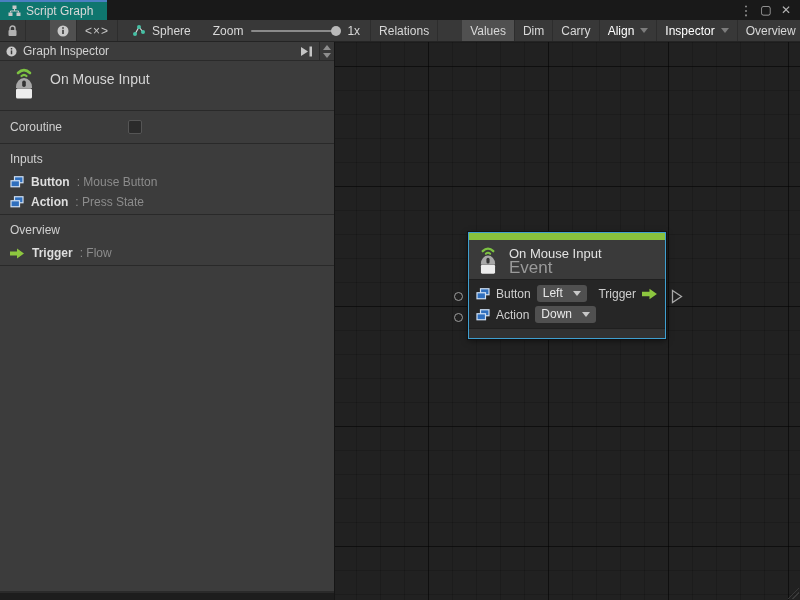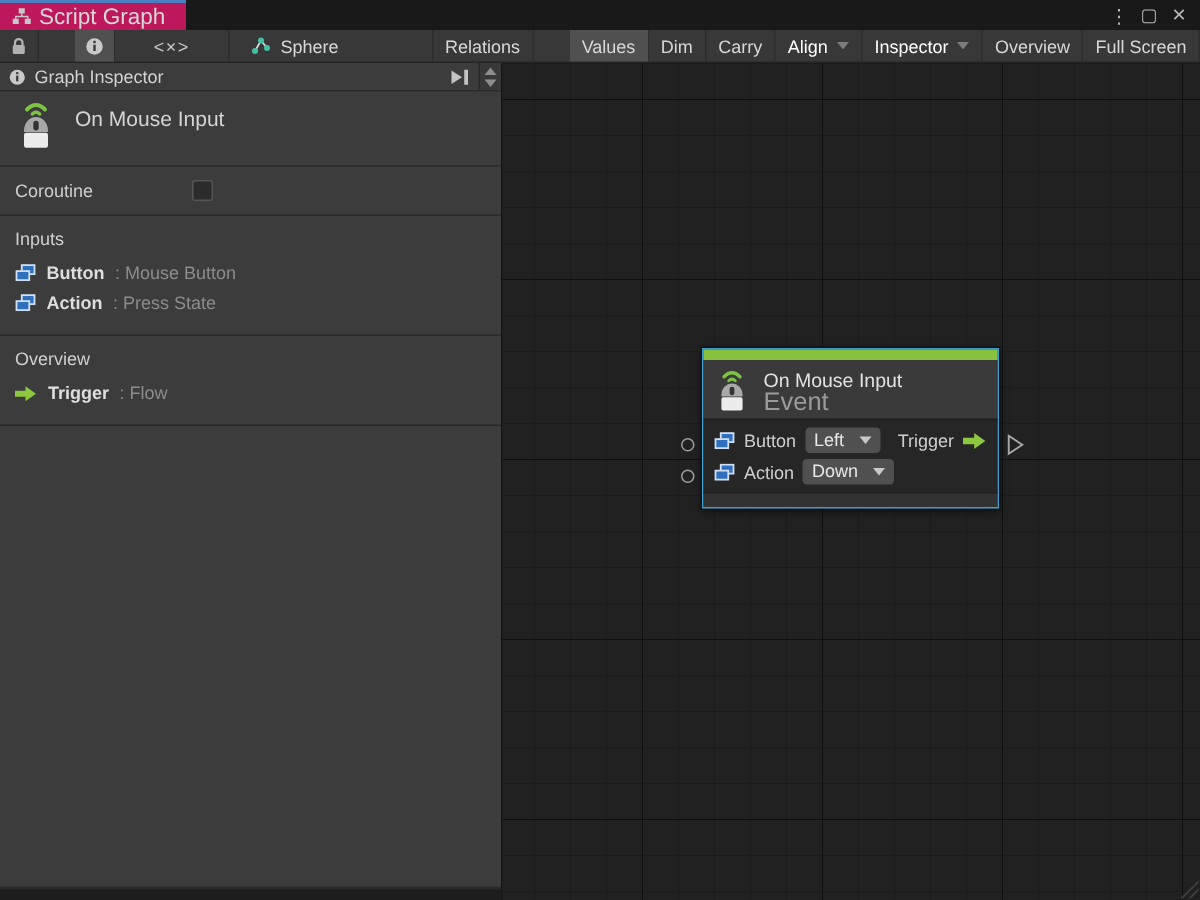--- a/index.html
+++ b/index.html
@@ -3,21 +3,21 @@
 <meta charset="utf-8">
 <style>
   * { margin:0; padding:0; box-sizing:border-box; }
   html,body { width:800px; height:600px; overflow:hidden; }
   body { font-family:"Liberation Sans", sans-serif; background:#191919; color:#d2d2d2; font-size:12px; -webkit-font-smoothing:antialiased; }
 
   .window { width:800px; height:600px; display:flex; flex-direction:column; background:#191919; position:relative; }
 
   
   .tabbar { height:20px; background:#191919; display:flex; align-items:stretch; flex:0 0 auto; }
-  .tab { display:flex; align-items:center; gap:5px; padding:0 14px 0 8px; background:#be185d; border-top:2px solid #4a7fc1; color:#d8d8d8; font-size:15px; }
+  .tab { display:flex; align-items:center; gap:5px; padding:0 14px 0 8px; background:#0f766e; border-top:2px solid #4a7fc1; color:#d8d8d8; font-size:12px; }
   .tab-icon svg { display:block; }
   .tabbar-spacer { flex:1; }
   .winctl { display:flex; align-items:center; gap:4px; padding-right:6px; color:#b4b4b4; }
   .winctl .wbtn { width:16px; height:16px; display:flex; align-items:center; justify-content:center; font-size:12px; cursor:default; }
   .wbtn.kebab { font-size:13px; letter-spacing:0; }
 
   
   .toolbar { height:22px; background:#383838; border-bottom:1px solid #242424; display:flex; align-items:stretch; flex:0 0 auto; font-size:12px; color:#d8d8d8; }
   .tbtn { display:flex; align-items:center; justify-content:center; padding:0 8px; border-right:1px solid #2d2d2d; white-space:nowrap; }
   .tbtn.icon-btn { padding:0 7px; }
@@ -47,21 +47,21 @@
   .sp-up { width:0; height:0; border-left:4px solid transparent; border-right:4px solid transparent; border-bottom:5px solid #8d8d8d; }
   .sp-down { width:0; height:0; border-left:4px solid transparent; border-right:4px solid transparent; border-top:5px solid #8d8d8d; }
 
   .unit-block { height:50px; display:flex; align-items:flex-start; padding:5px 0 0 12px; border-bottom:1px solid #292929; }
   .unit-title { font-size:14px; color:#d4d4d4; margin-left:14px; margin-top:5px; }
 
   .coroutine-row { height:33px; display:flex; align-items:center; padding-left:10px; border-bottom:1px solid #292929; }
   .coroutine-label { color:#cfcfcf; }
   .checkbox { width:14px; height:14px; margin-left:66px; background:#2b2b2b; border:1px solid #555; border-radius:2px; }
 
-  .section { border-bottom:1px solid #292929; padding-bottom:11px; }
+  .section { border-bottom:1px solid #292929; padding-bottom:2px; }
   .section-title { padding:8px 0 6px 10px; color:#d0d0d0; }
   .port-row { display:flex; align-items:center; gap:7px; padding:3px 0 3px 10px; }
   .port-name { font-weight:bold; color:#dedede; }
   .port-type { color:#8c8c8c; }
   .insp-rest { flex:1; }
 
   
   .canvas { flex:1; position:relative; overflow:hidden;
     background-color:#212121;
     background-image:
@@ -145,20 +145,27 @@
     <div class="sphere-group">
       <span>
         <svg width="14" height="13" viewBox="0 0 14 13">
           <path d="M3 10 L7 3 L11 8" stroke="#d8d8d8" stroke-width="1.2" fill="none"></path>
           <circle cx="3" cy="10" r="2" fill="#45c0a4"></circle>
           <circle cx="7" cy="3" r="2" fill="#45c0a4"></circle>
           <circle cx="11" cy="8" r="2" fill="#45c0a4"></circle>
         </svg>
       </span>
       <span>Sphere</span>
+    </div>
+    <div class="zoom-group">
+      <span>Zoom</span>
+      <span class="zoom-track">
+        <span class="zoom-handle"></span>
+      </span>
+      <span>1x</span>
     </div>
     <div class="right-group">
       <div class="tbtn">
           <span>Relations</span>
         </div>
       <div class="tbtn active">
           <span>Values</span>
         </div>
       <div class="tbtn">
           <span>Dim</span>

